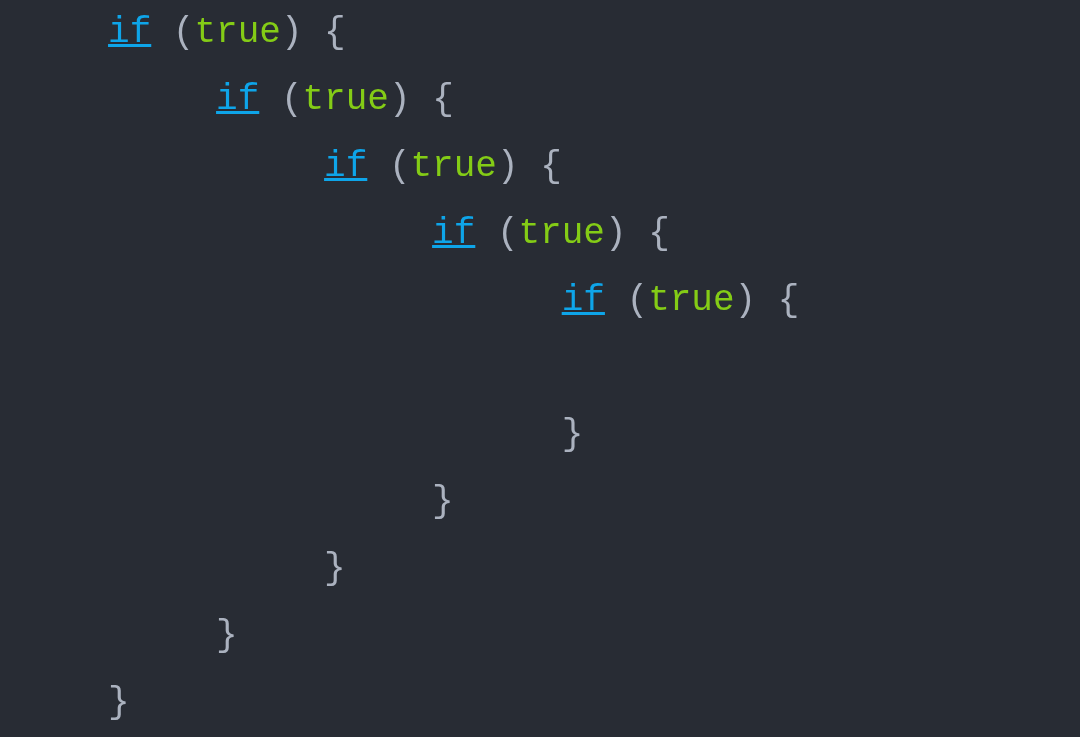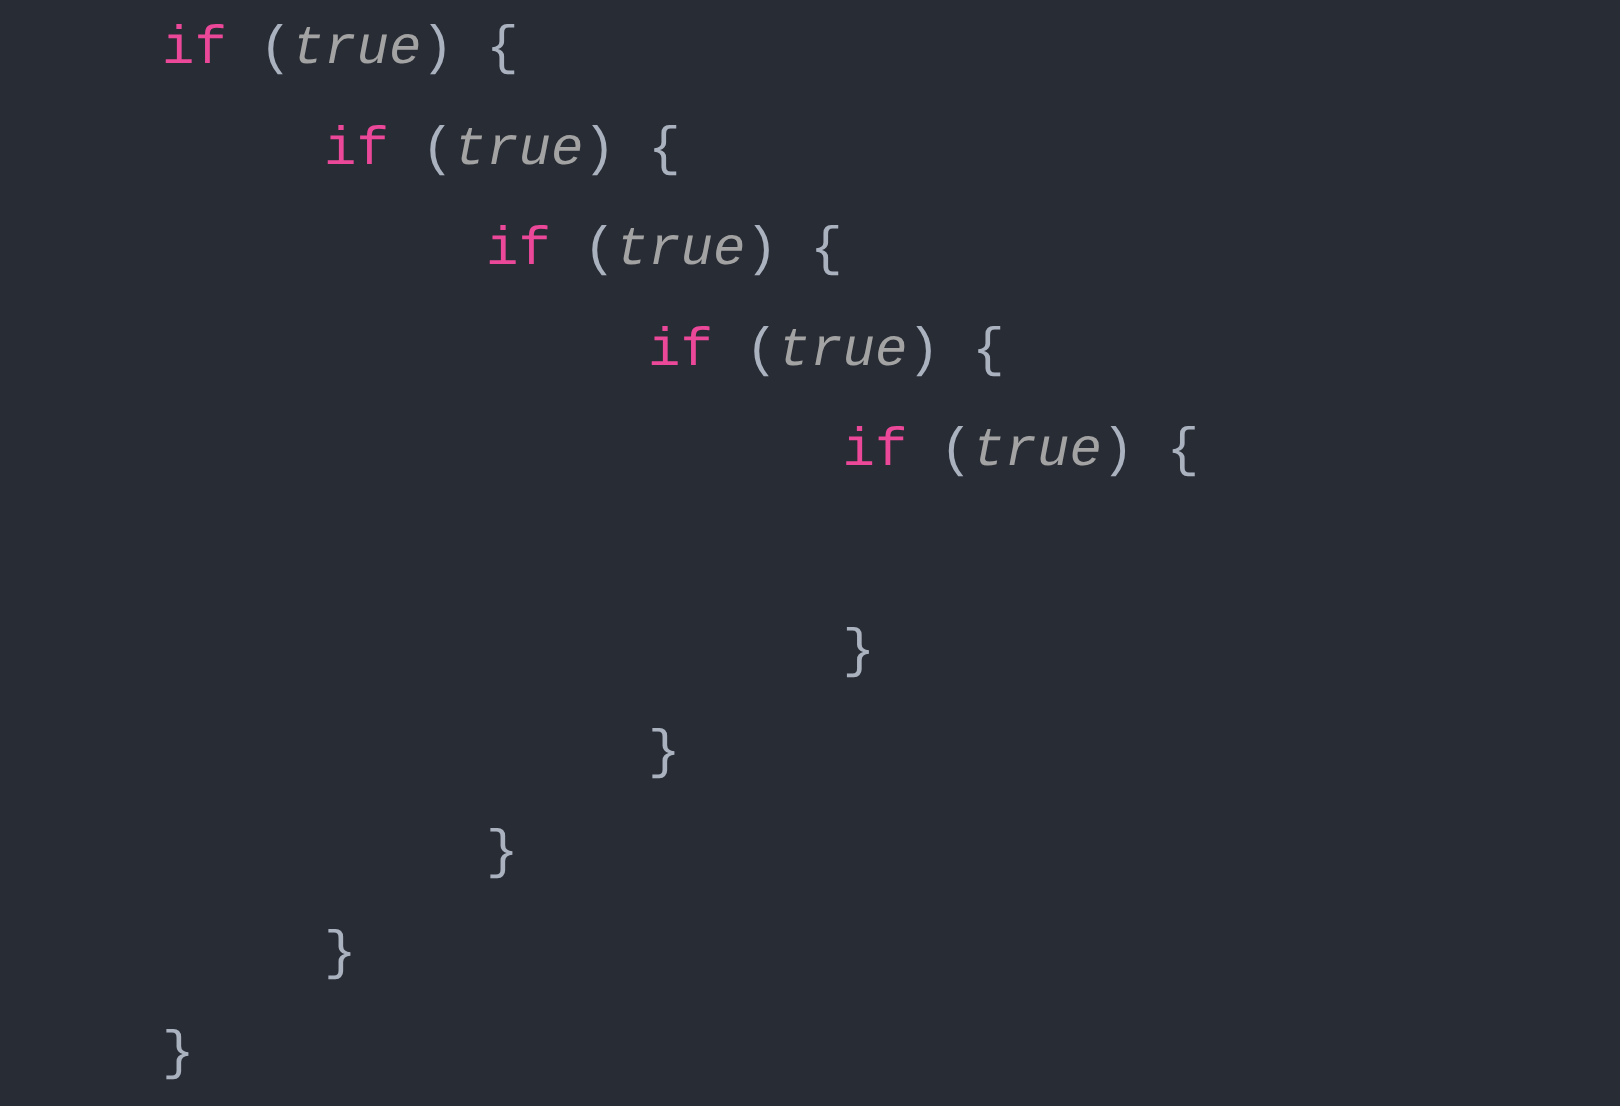--- a/index.html
+++ b/index.html
@@ -31,26 +31,26 @@
       line-height: inherit;
     }
     
     .line {
       display: block;
       white-space: pre;
       height: 67px;
     }
     
     .keyword {
-      color: #ec4899;
+      color: #0ea5e9;
+      text-decoration: underline;
     }
     
     .boolean {
-      color: #a3a3a3;
-      font-style: italic;
+      color: #84cc16;
     }
     
     .paren {
       color: #abb2bf;
     }
     
     .brace {
       color: #abb2bf;
     }
   </style>

